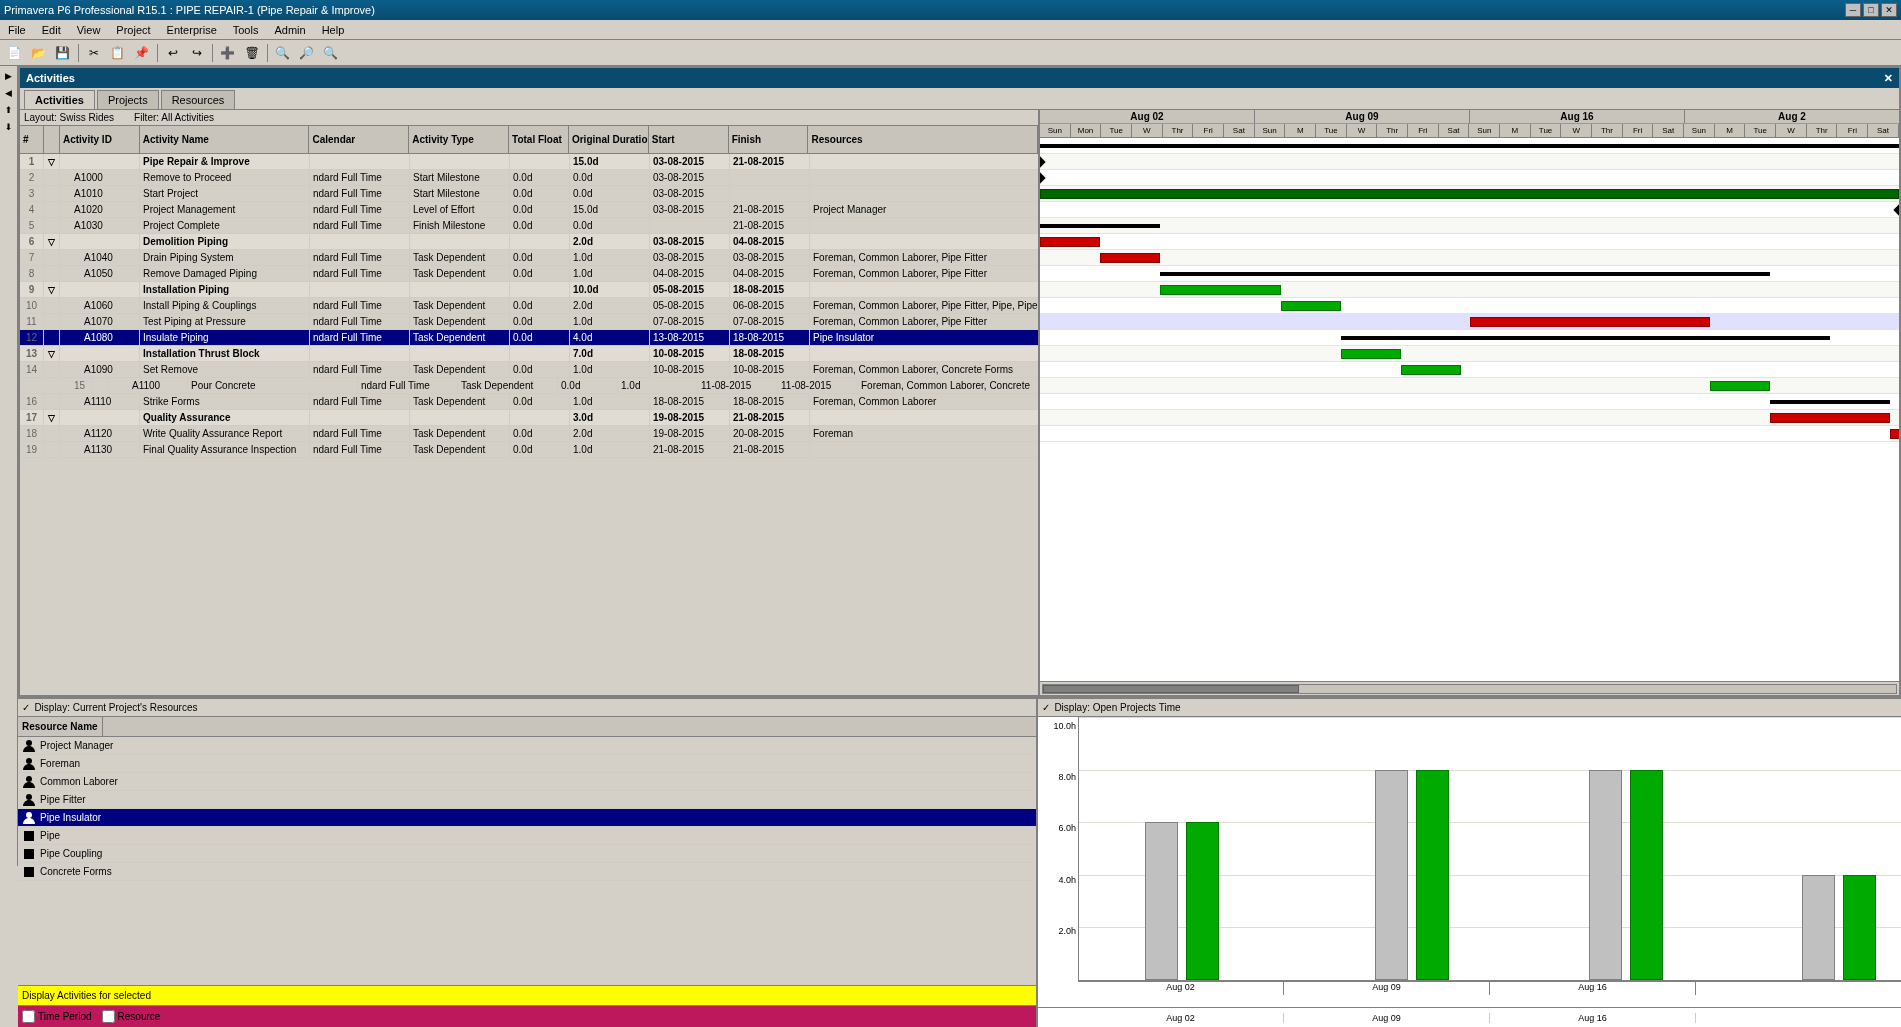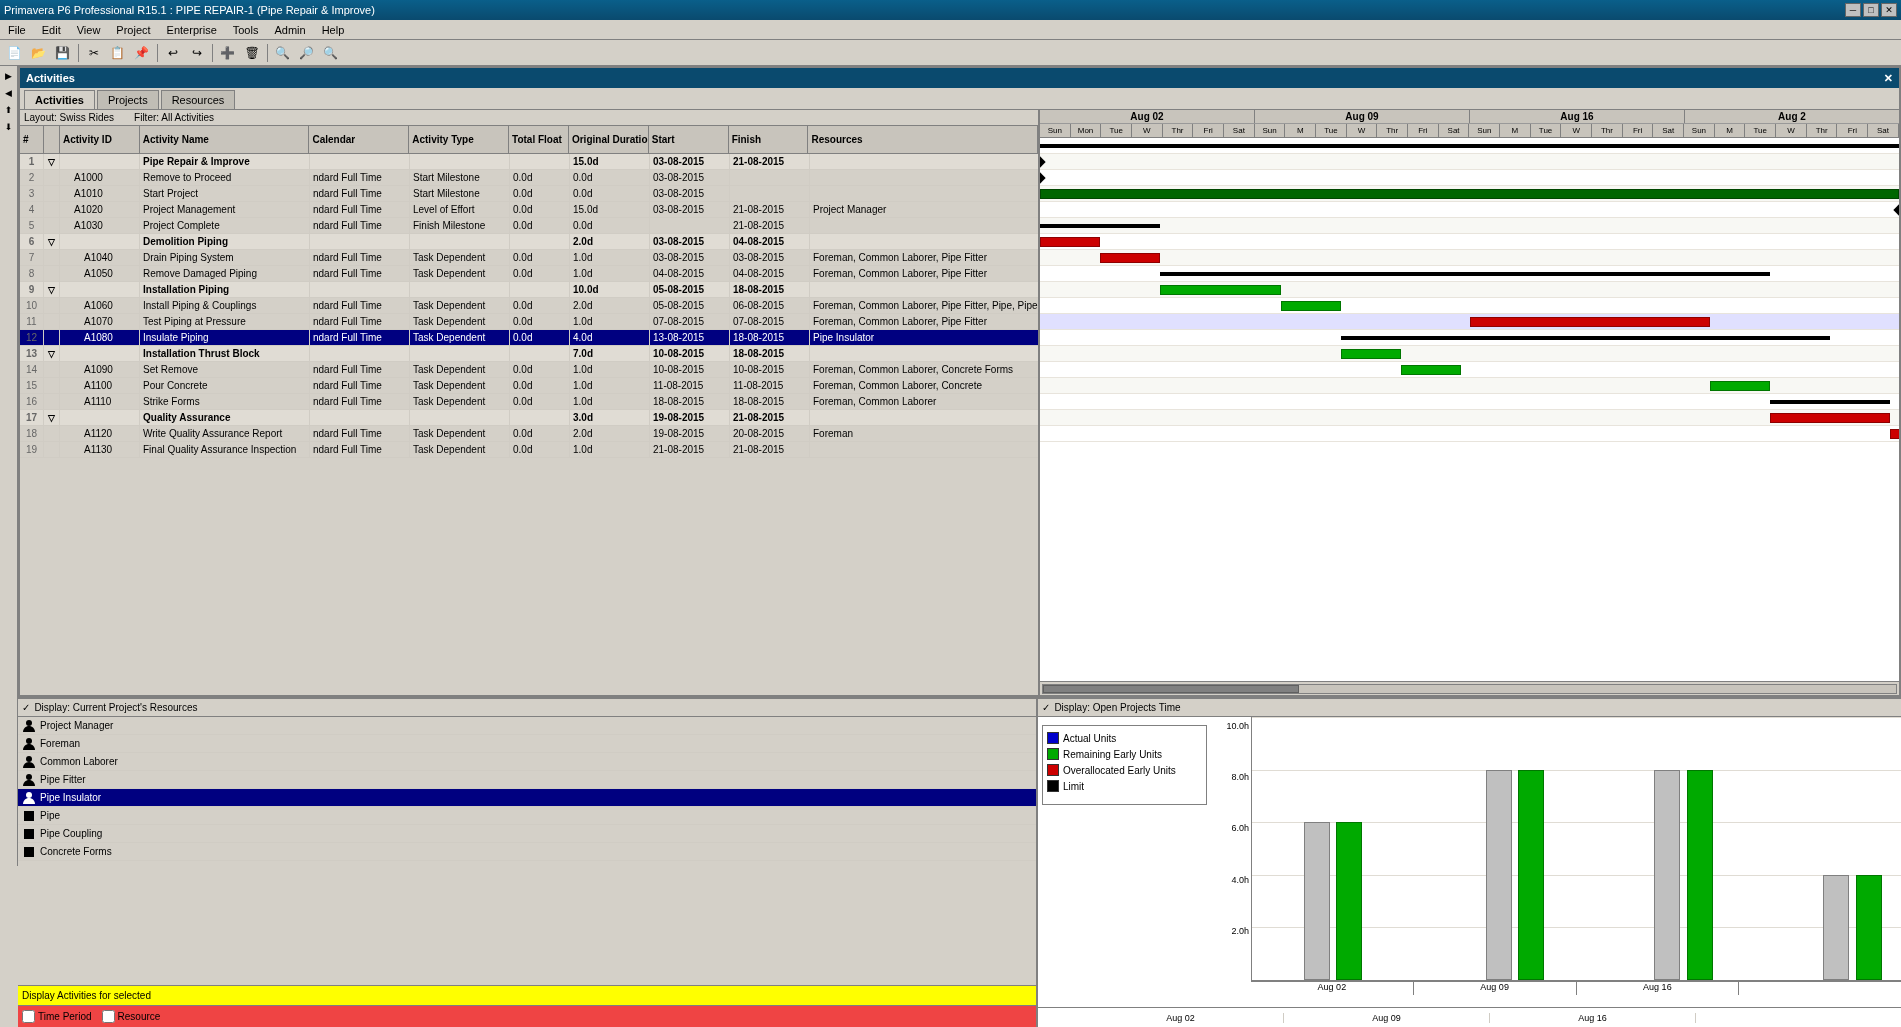--- a/index.html
+++ b/index.html
@@ -358,21 +358,21 @@
     <div class="tcell" style="width:170px;">Set Remove</div>
     <div class="tcell" style="width:100px;">ndard Full Time</div>
     <div class="tcell" style="width:100px;">Task Dependent</div>
     <div class="tcell" style="width:60px;">0.0d</div>
     <div class="tcell" style="width:80px;">1.0d</div>
     <div class="tcell" style="width:80px;">10-08-2015</div>
     <div class="tcell" style="width:80px;">10-08-2015</div>
     <div class="tcell" style="width:230px;">Foreman, Common Laborer, Concrete Forms</div>
   </div>
             <div class="trow">
-    <div class="tcell num" style="width:24px;">15</div>
+    <div class="tcell num" style="width:24px;margin-left:48px;">15</div>
     <div class="tcell expand" style="width:16px;"></div>
     <div class="tcell" style="width:80px; padding-left:24px;">A1100</div>
     <div class="tcell" style="width:170px;">Pour Concrete</div>
     <div class="tcell" style="width:100px;">ndard Full Time</div>
     <div class="tcell" style="width:100px;">Task Dependent</div>
     <div class="tcell" style="width:60px;">0.0d</div>
     <div class="tcell" style="width:80px;">1.0d</div>
     <div class="tcell" style="width:80px;">11-08-2015</div>
     <div class="tcell" style="width:80px;">11-08-2015</div>
     <div class="tcell" style="width:230px;">Foreman, Common Laborer, Concrete</div>
@@ -546,20 +546,24 @@
     </div>
   </div>
 
   <div id="bottom-area" style="height:330px; display:flex; border-top:2px solid #808080;">
 
     <div id="resource-panel" style="flex: 0 0 1020px; border-right:2px solid #808080; display:flex; flex-direction:column; background:#d4d0c8;">
       <div id="resource-header" style="background:#d4d0c8; height:18px; border-bottom:1px solid #808080; padding:0 4px; font-size:10px; display:flex; align-items:center;">
         <span style="margin-right:4px;">✓</span>
         <span>Display: Current Project's Resources</span>
       </div>
+      <div id="resource-col-hdr" style="background:#c8c4bc; height:20px; border-bottom:1px solid #808080; padding:0 4px; font-size:10px; font-weight:bold; display:flex; align-items:center;">
+        <span>Resource Name</span>
+        <div style="flex:1; height:100%; border-left:1px solid #808080; margin-left:4px;"></div>
+      </div>
       <div id="resource-list" style="flex:1; overflow-y:auto;">
       <div class="rrow">
             <span class="rrow-icon">
               <svg width="14" height="14" viewBox="0 0 14 14">
                 <circle cx="7" cy="4" r="3" fill="currentColor"></circle>
                 <path d="M1 13c0-3.3 2.7-6 6-6s6 2.7 6 6" fill="currentColor"></path>
               </svg>
             </span>
             <span>Project Manager</span>
           </div>
@@ -620,55 +624,37 @@
               <svg width="14" height="14" viewBox="0 0 14 14">
                 <rect x="2" y="2" width="10" height="10" fill="currentColor"></rect>
               </svg>
             </span>
             <span>Concrete Forms</span>
           </div>
         </div>
       <div id="resource-status" style="height:20px; background:#ffff00; border-top:1px solid #808080; padding:0 4px; display:flex; align-items:center; font-size:10px;">
         <span>Display Activities for selected</span>
       </div>
-      <div id="resource-checkboxes" style="height:22px; background:#ef4444; border-top:1px solid #808080; padding:0 4px; display:flex; align-items:center; gap:10px; font-size:10px;">
+      <div id="resource-checkboxes" style="height:22px; background:#be185d; border-top:1px solid #808080; padding:0 4px; display:flex; align-items:center; gap:10px; font-size:10px;">
         <label style="display:flex; align-items:center; gap:3px; cursor:pointer;">
           <input type="checkbox" style=""> Time Period
         </label>
         <label style="display:flex; align-items:center; gap:3px; cursor:pointer;">
           <input type="checkbox" style=""> Resource
         </label>
       </div>
     </div>
 
     <div id="chart-panel" style="flex:1; display:flex; flex-direction:column; background:#d4d0c8;">
       <div id="chart-header" style="background:#d4d0c8; height:18px; border-bottom:1px solid #808080; padding:0 4px; font-size:10px; display:flex; align-items:center;">
         <span style="margin-right:4px;">✓</span>
         <span>Display: Open Projects Time</span>
       </div>
       <div id="chart-content" style="flex:1; background:white; position:relative; overflow:hidden; display:flex;">
 
-        <div id="chart-legend" style="background:white; border:1px solid #808080; margin:4px; padding:4px; width:165px; height:80px; flex-shrink:0; align-self:flex-start; margin-top:8px;">
-        <div class="legend-item">
-              <div class="legend-color" style="background:#0000cc;"></div>
-              <span>Actual Units</span>
-            </div>
-            <div class="legend-item">
-              <div class="legend-color" style="background:#00aa00;"></div>
-              <span>Remaining Early Units</span>
-            </div>
-            <div class="legend-item">
-              <div class="legend-color" style="background:#cc0000;"></div>
-              <span>Overallocated Early Units</span>
-            </div>
-            <div class="legend-item">
-              <div class="legend-color" style="background:#000000;"></div>
-              <span>Limit</span>
-            </div>
-          </div>
 
         <div id="chart-bars-area" style="flex:1; position:relative; display:flex; flex-direction:column;">
 
           <div style="display:flex; flex:1; position:relative;">
             <div style="width:40px; display:flex; flex-direction:column; justify-content:space-between; padding:4px 2px; font-size:9px; align-items:flex-end;">
               <span>10.0h</span>
               <span>8.0h</span>
               <span>6.0h</span>
               <span>4.0h</span>
               <span>2.0h</span>

